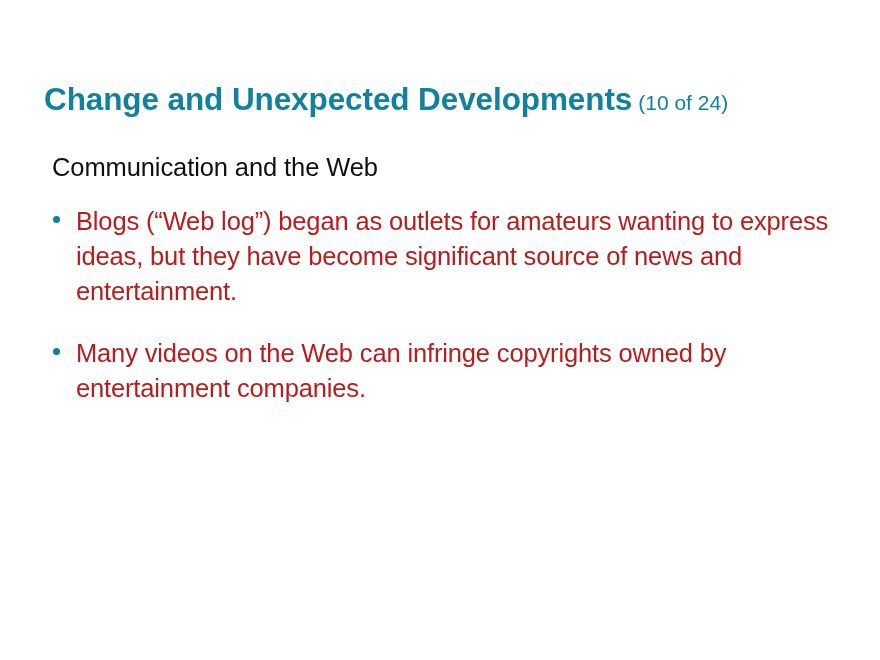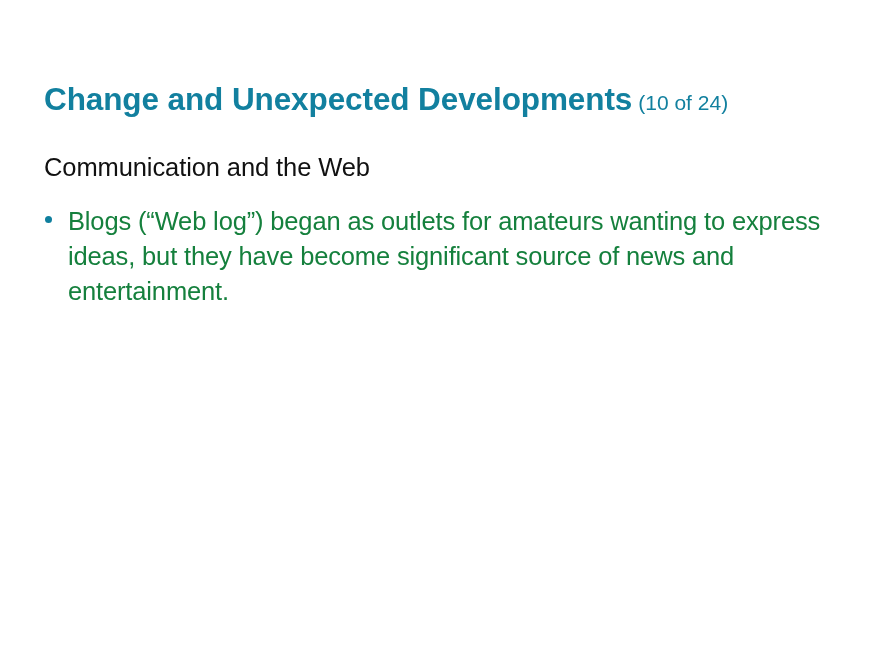--- a/index.html
+++ b/index.html
@@ -36,42 +36,42 @@
   }
   .title-counter {
     font-size: 21px;
     font-weight: normal;
     color: #12809f;
     margin-left: 6px;
     letter-spacing: 0px;
   }
   .body-block {
     position: absolute;
-    left: 44px;
+    left: 52px;
     top: 152px;
     width: 800px;
   }
   .subhead {
     font-size: 25.5px;
     color: #111111;
     line-height: 1.18;
     margin: 0 0 22px 0;
     letter-spacing: -0.1px;
   }
   .bullet-list {
     list-style: none;
     margin: 0;
     padding: 0;
   }
   .bullet-item {
     position: relative;
     padding-left: 24px;
     margin-bottom: 26px;
     font-size: 25.5px;
-    color: #15803d;
+    color: #b91c1c;
     line-height: 1.38;
     letter-spacing: -0.15px;
   }
   .bullet-item:last-child {
     margin-bottom: 0;
   }
   .bullet-dot {
     position: absolute;
     left: 1px;
     top: 12px;
@@ -95,17 +95,21 @@
 
   <div class="body-block">
 
     <p class="subhead">Communication and the Web</p>
 
     <ul class="bullet-list">
       <li class="bullet-item">
         <span class="bullet-dot"></span>
         <span class="bullet-text">Blogs (“Web log”) began as outlets for amateurs wanting to express ideas, but they have become significant source of news and entertainment.</span>
       </li>
+      <li class="bullet-item">
+        <span class="bullet-dot"></span>
+        <span class="bullet-text">Many videos on the Web can infringe copyrights owned by entertainment companies.</span>
+      </li>
     </ul>
 
   </div>
 
 </div>
 
 </body></html>

